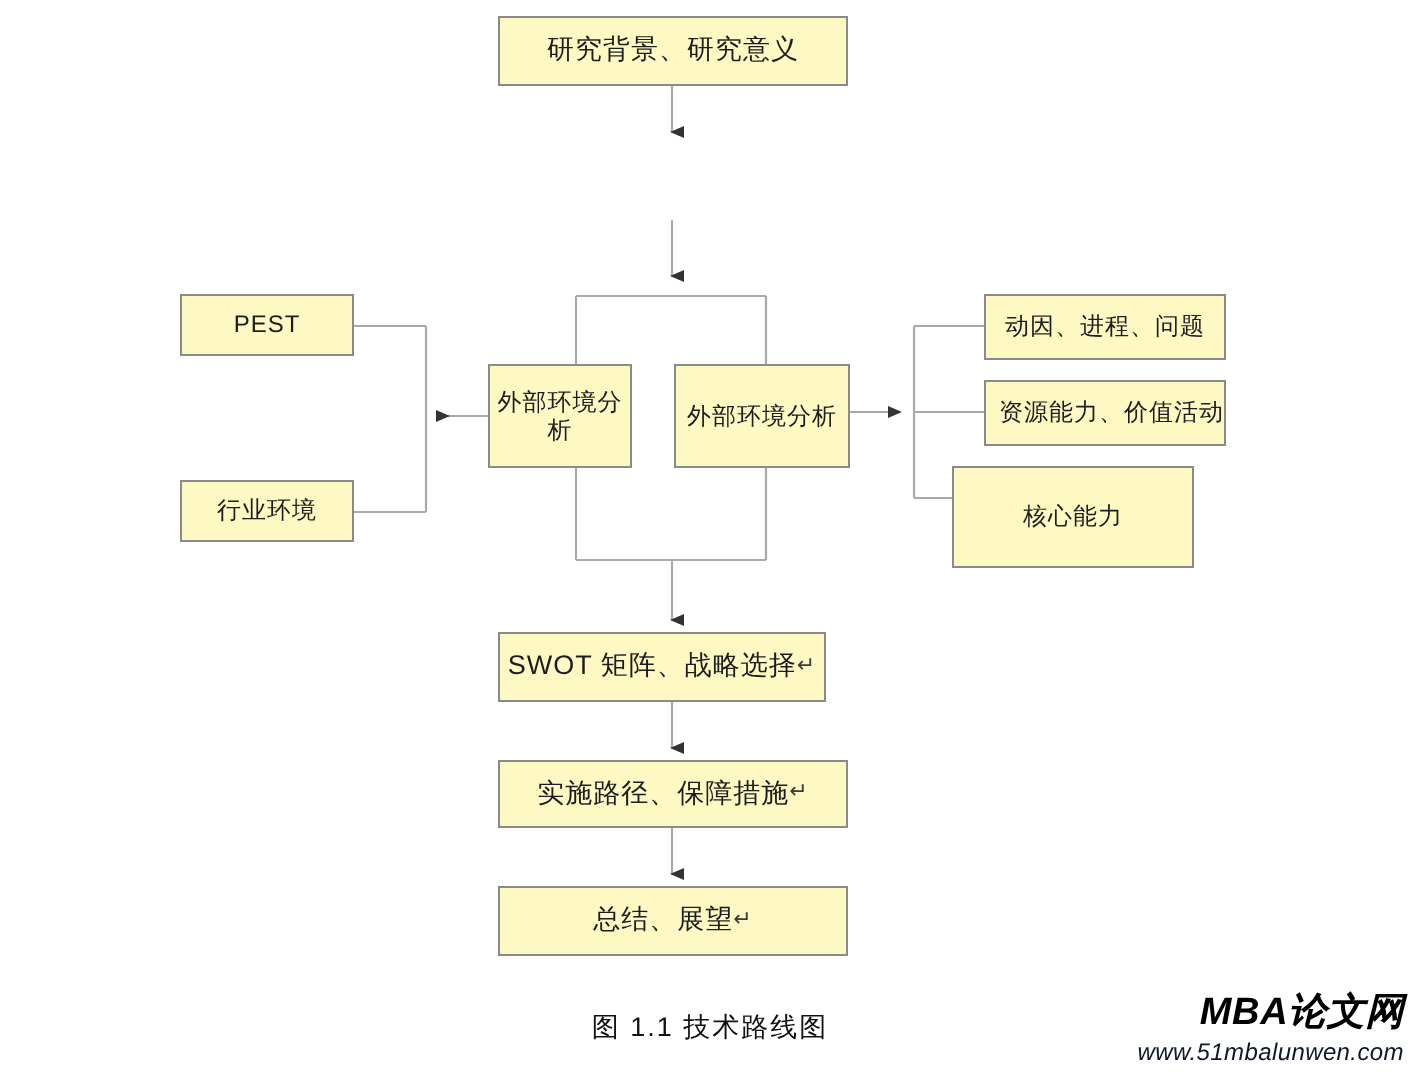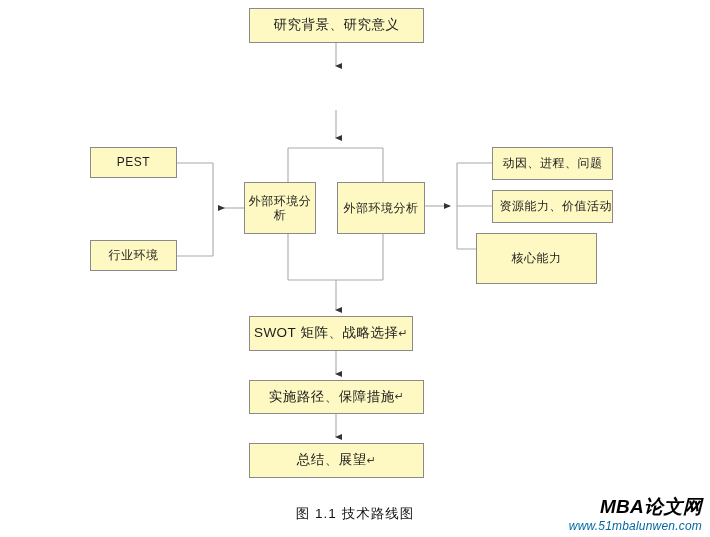--- a/index.html
+++ b/index.html
@@ -81,21 +81,21 @@
     font-size: 19px;
     font-weight: bold;
     font-style: italic;
     color: #000000;
     letter-spacing: 0.3px;
     line-height: 1.1;
   }
   .wm-url {
     font-size: 12px;
     font-style: italic;
-    color: #0369a1;
+    color: #0f172a;
     letter-spacing: 0.2px;
     line-height: 1.2;
     margin-top: 1px;
   }
   .pilcrow { font-size: 11px; color: #3a3a3a; }
 </style>
 </head>
 <body>
 
 <div id="canvas">

